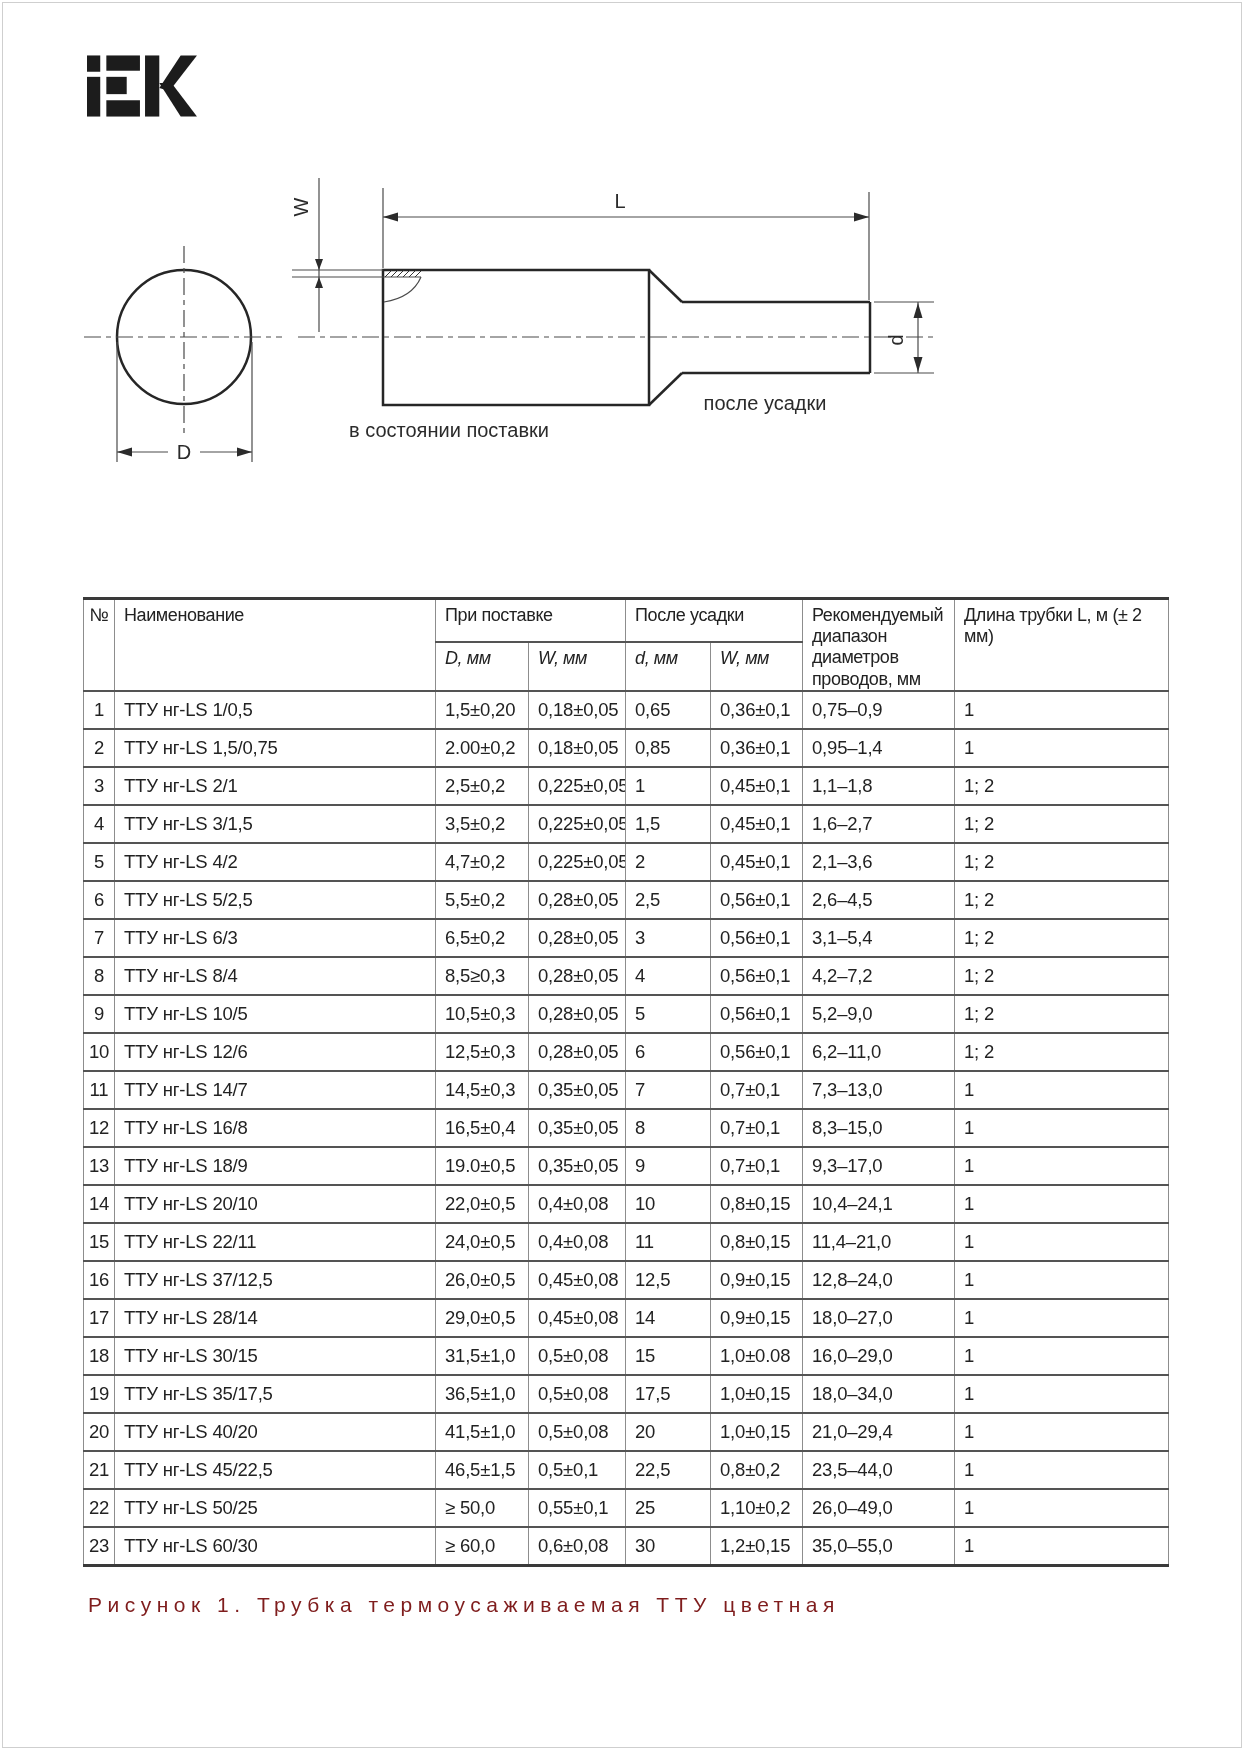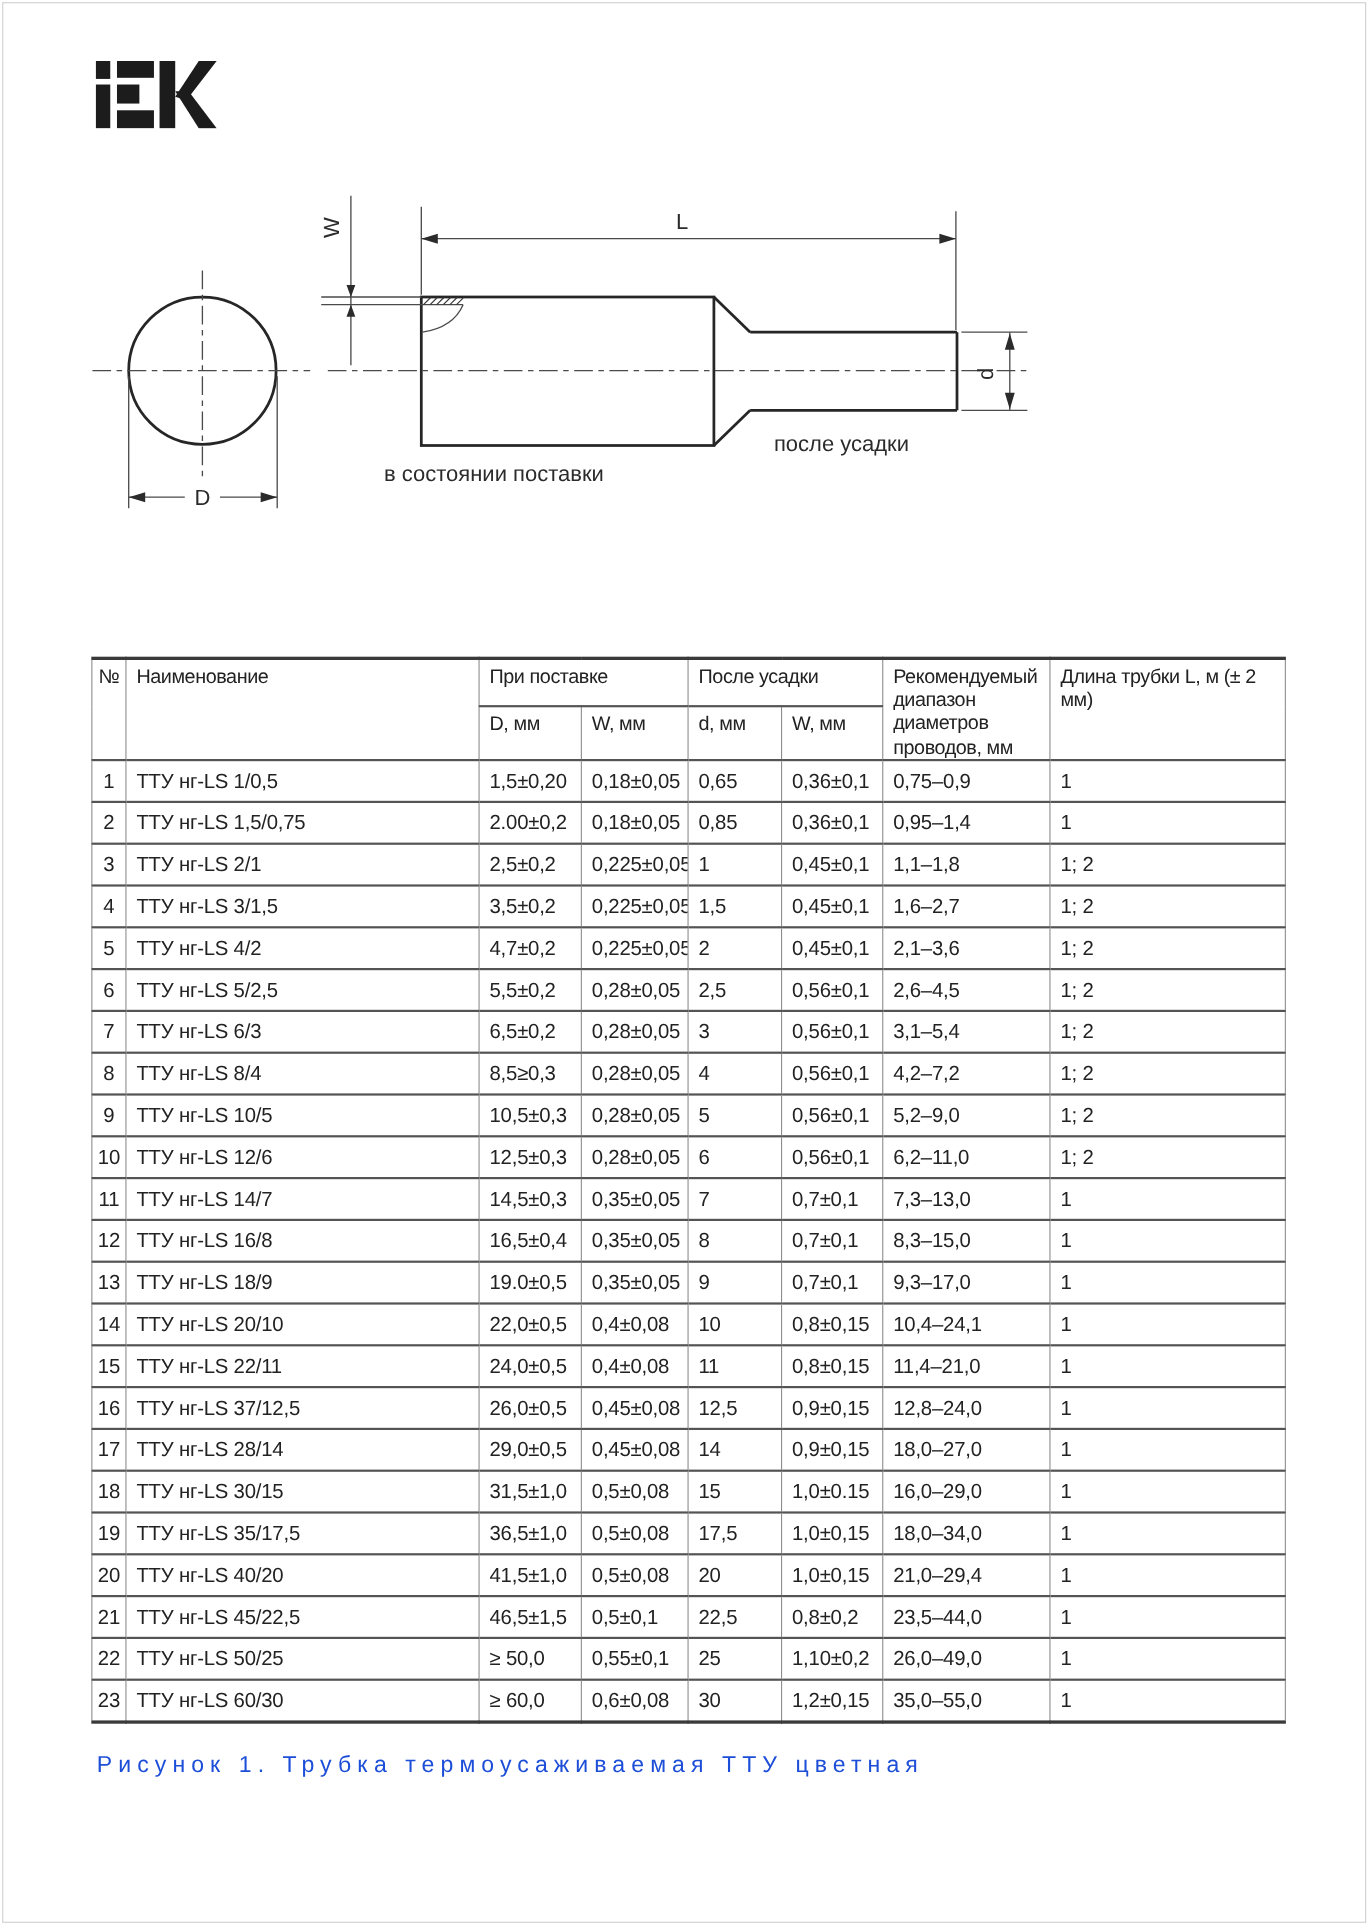--- a/index.html
+++ b/index.html
@@ -15,23 +15,23 @@
     border-top:2px solid #545454;border-bottom:2px solid #545454;
     font-weight:normal;overflow:hidden;}
   .spec-table{border-top:3px solid #3a3a3a;border-bottom:3px solid #3a3a3a;}
   .spec-table th{vertical-align:top;text-align:left;padding:5px 4px 0 9px;
     font-size:18px;letter-spacing:-0.4px;line-height:1.18;}
   .spec-table td{height:36px;vertical-align:middle;padding:0 2px 0 9px;
     font-size:18.5px;letter-spacing:-0.2px;white-space:nowrap;}
   .spec-table td.c-no{text-align:center;padding:0;}
   .spec-table th.c-no{text-align:center;padding:5px 0 0 0;}
   tr.h1 th{height:33px;}
-  tr.h2 th{height:38px;}
+  tr.h2 th{height:38px;font-style:italic;}
   .caption{position:absolute;left:88px;top:1593px;font-size:21px;letter-spacing:5.5px;
-    color:#1d4ed8;white-space:nowrap;}
+    color:#7f1d1d;white-space:nowrap;}
 </style>
 </head>
 <body>
 
 <div class="page">
   <div class="page-frame"></div>
 
   <svg class="logo" viewBox="0 0 110 60" aria-label="IEK">
     <g fill="#1c1c1c">
       <rect x="0" y="0" width="13" height="16"></rect>
@@ -299,21 +299,21 @@
           <td>0,9±0,15</td>
           <td>18,0–27,0</td>
           <td>1</td>
         </tr>
         <tr>
           <td class="c-no">18</td>
           <td>ТТУ нг-LS 30/15</td>
           <td>31,5±1,0</td>
           <td>0,5±0,08</td>
           <td>15</td>
-          <td>1,0±0.15</td>
+          <td>1,0±0.08</td>
           <td>16,0–29,0</td>
           <td>1</td>
         </tr>
         <tr>
           <td class="c-no">19</td>
           <td>ТТУ нг-LS 35/17,5</td>
           <td>36,5±1,0</td>
           <td>0,5±0,08</td>
           <td>17,5</td>
           <td>1,0±0,15</td>

